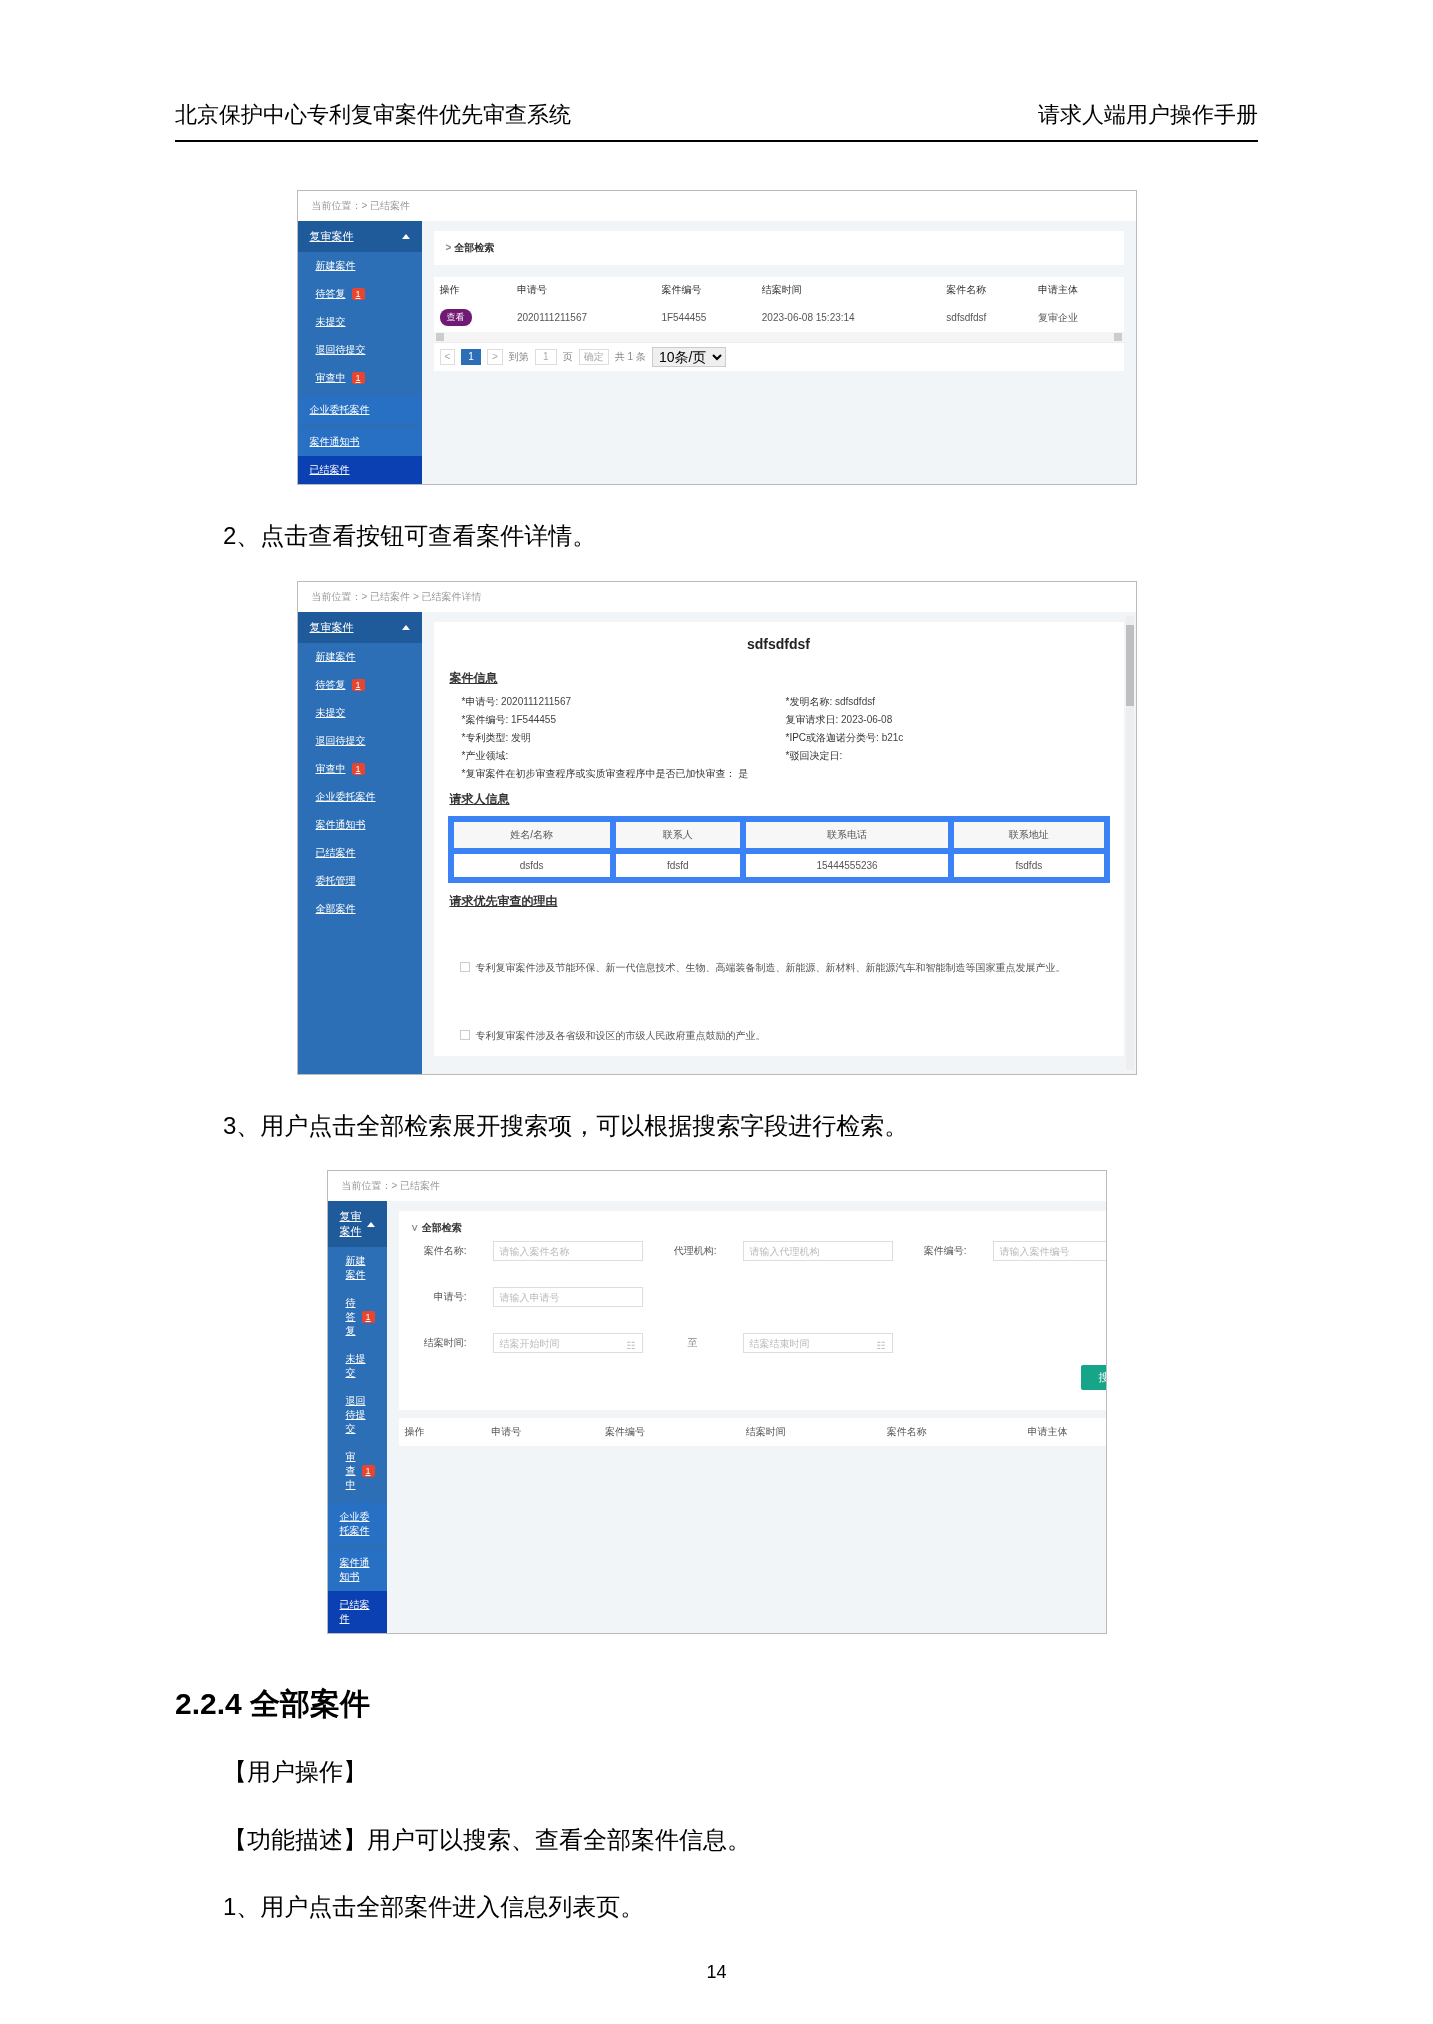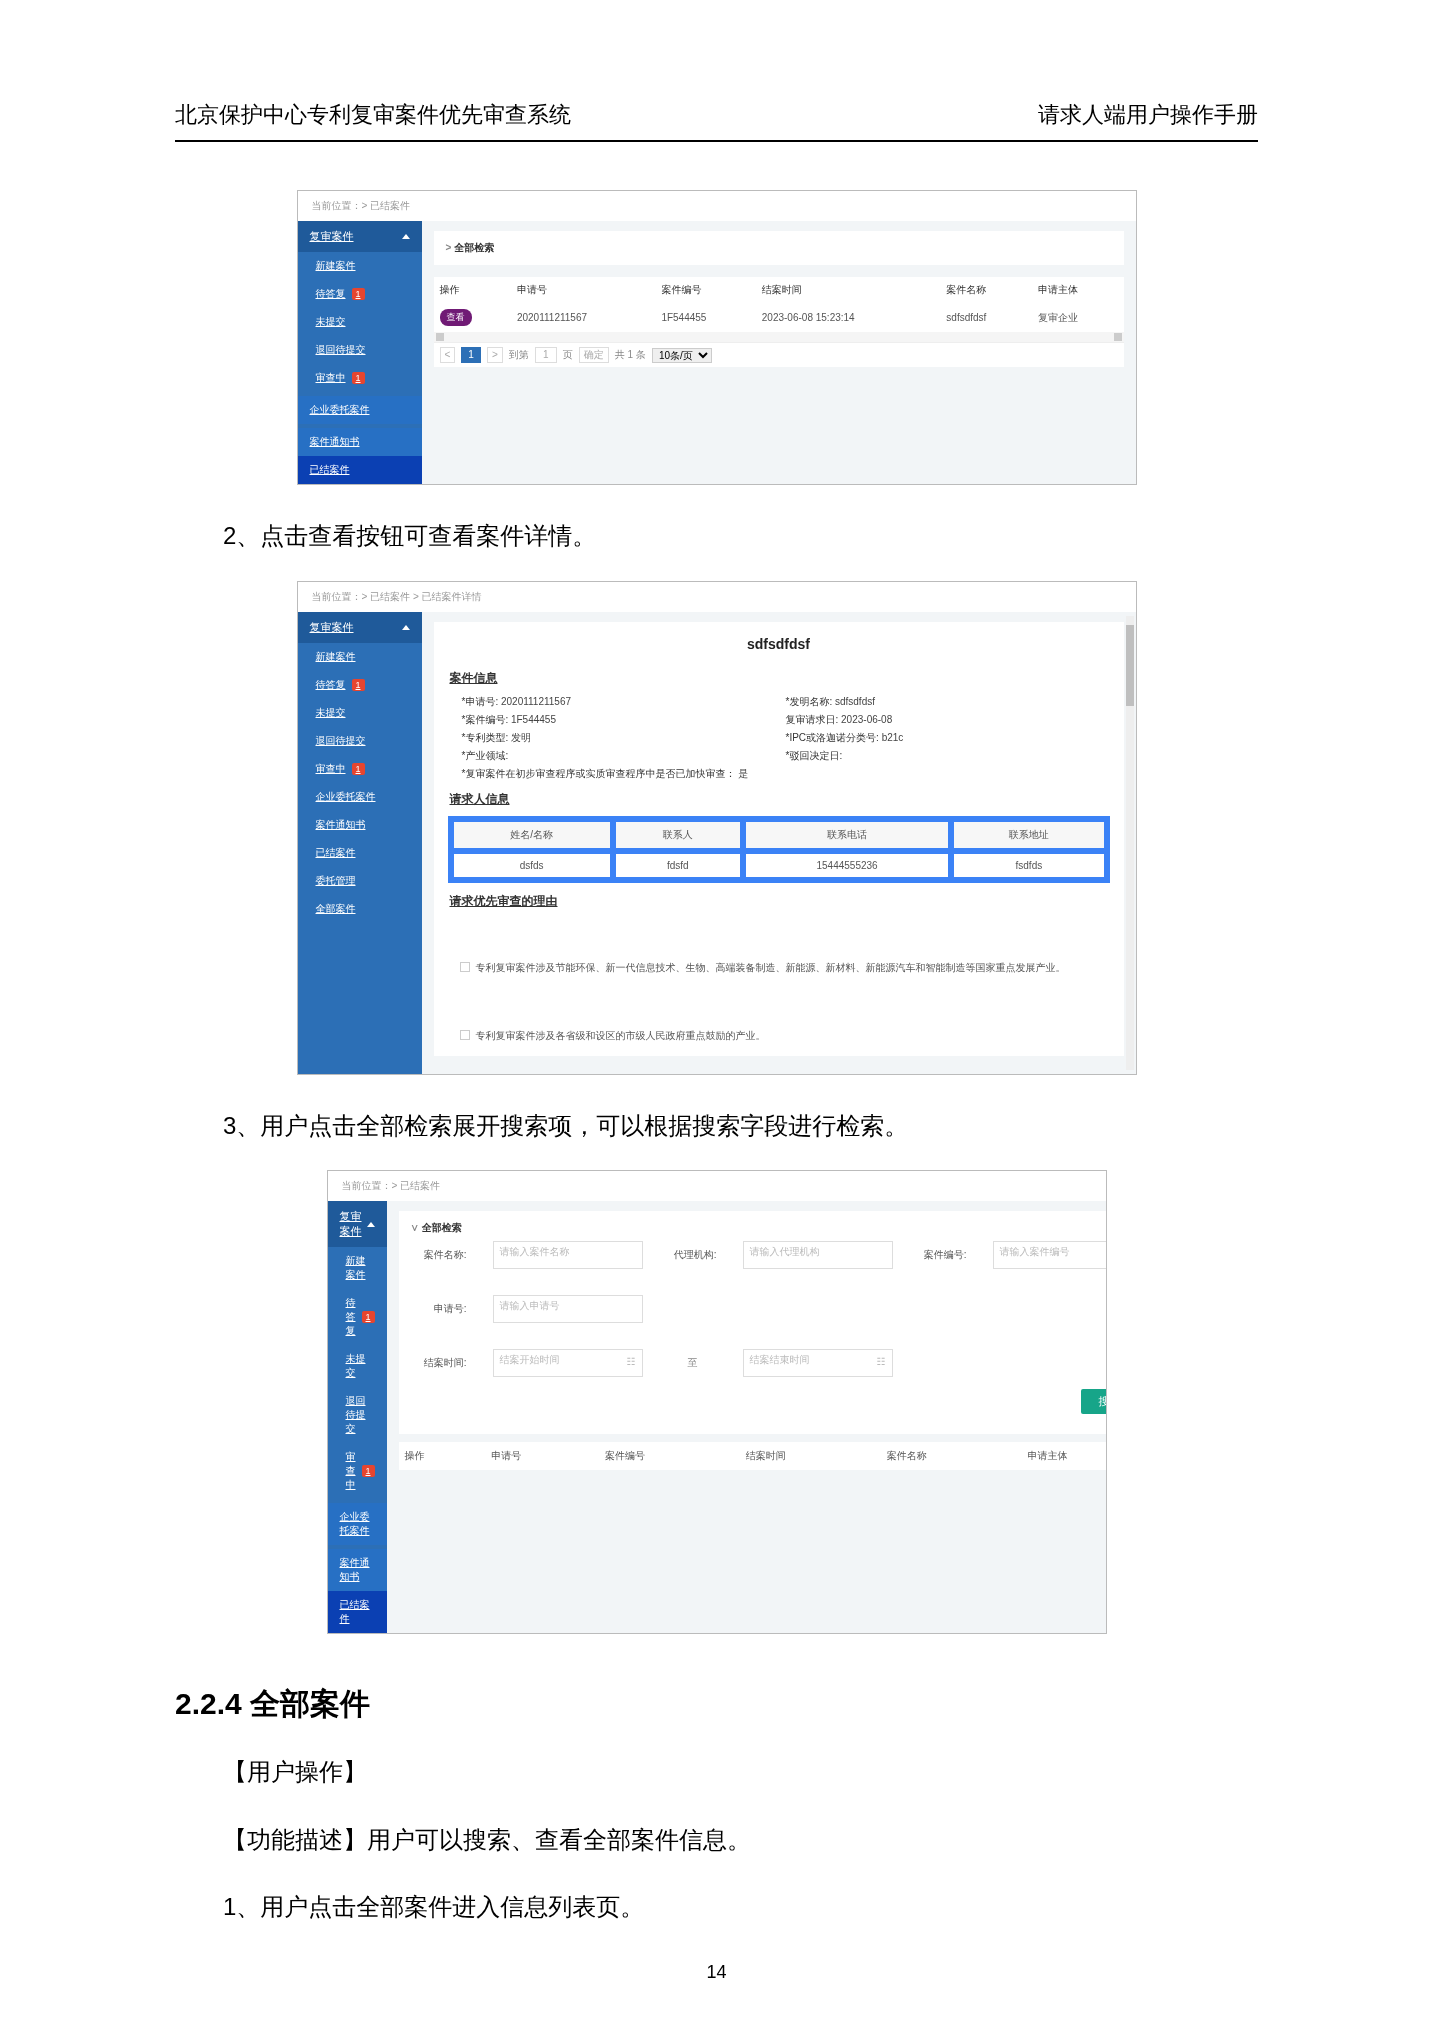--- a/index.html
+++ b/index.html
@@ -163,21 +163,21 @@
   .pager .pg-num {
     border: 1px solid #2c6fb6;
     background: #2c6fb6;
     color: #fff;
     padding: 0 6px;
     height: 16px;
     line-height: 14px;
     display: inline-block;
   }
   .pager select {
-    font-size: 10px;
+    font-size: 14px;
     border: 1px solid #ccc;
     padding: 0 2px;
   }
   .scrollbar-bottom {
     height: 10px; background:#f5f5f5; position:relative;
   }
   .scrollbar-bottom .thumb-left, .scrollbar-bottom .thumb-right {
     position:absolute; top:1px; width:8px; height:8px; background:#ccc;
   }
   .scrollbar-bottom .thumb-left { left:2px; }
@@ -242,21 +242,21 @@
     grid-template-columns: 48px 150px 48px 150px 48px 150px;
     row-gap: 10px;
     column-gap: 8px;
     align-items: center;
     padding: 6px 8px 10px 8px;
     font-size: 10px;
     gap: 26px;
   }
   .search-form label { text-align:right; color:#555; }
   .search-form .inp {
-    border:1px solid #ddd; height:28px; line-height:20px;
+    border:1px solid #ddd; height:20px; line-height:20px;
     padding:0 6px; color:#bbb; background:#fff;
   }
   .date-inp { position:relative; }
   .date-inp .cal { position:absolute; right:6px; top:2px; color:#bbb; font-size:10px; }
   .between { text-align:center; color:#888; }
   .search-btn-row { text-align:right; padding:2px 12px 10px 0; }
   .search-btn {
     background:#17a589; color:#fff; padding:5px 18px; font-size:11px;
     display:inline-block; border-radius:2px;
   }

